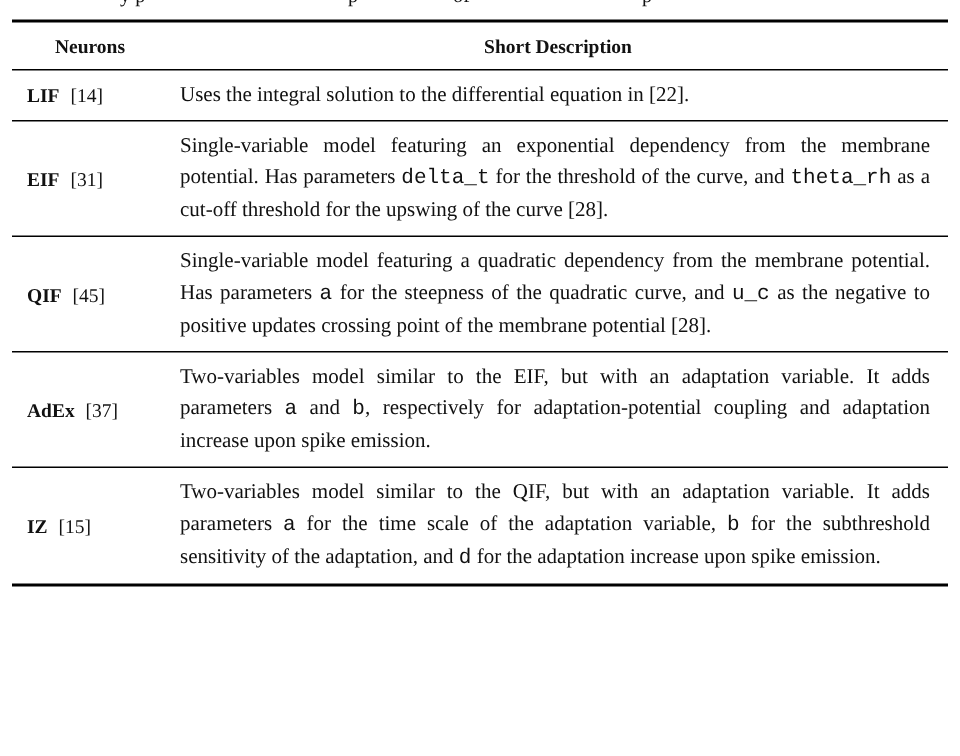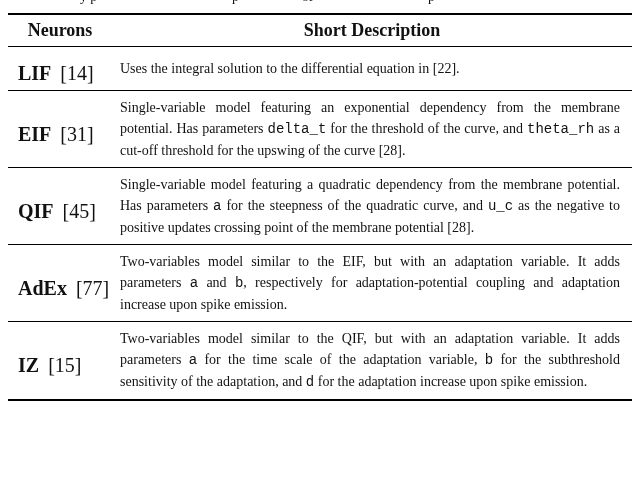--- a/index.html
+++ b/index.html
@@ -41,35 +41,35 @@
     border-top: 2px solid #000;
     border-bottom: 2px solid #000;
     font-size: 14px;
     line-height: 21px;
   }
   col.c-neuron { width: 104px; }
   col.c-desc   { width: 520px; }
 
   thead th {
     font-weight: bold;
-    font-size: 18px;
+    font-size: 13px;
     text-align: center;
     padding: 5px 4px;
     border-bottom: 1.5px solid #000;
     vertical-align: middle;
   }
 
   tbody td {
     border-top: 1px solid #000;
     vertical-align: middle;
   }
   td.neuron-cell {
-    padding: 16px 4px 6px 10px;
+    padding: 6px 4px 6px 10px;
     white-space: nowrap;
-    font-size: 20px;
+    font-size: 13px;
   }
   .nname { font-weight: bold; }
   .ncite { font-weight: normal; margin-left: 4px; }
 
   td.desc-cell {
     padding: 6px 12px 6px 8px;
     text-align: justify;
   }
   .desc-text { display: block; }
   .code {
@@ -128,21 +128,21 @@
           <span class="ncite">[45]</span>
         </td>
         <td class="desc-cell">
           <span class="desc-text"><span class="txt">Single-variable model featuring a quadratic dependency from the membrane potential. Has parameters </span><span class="code">a</span><span class="txt"> for the steepness of the quadratic curve, and </span><span class="code">u_c</span><span class="txt"> as the negative to positive updates crossing point of the membrane potential [28].</span></span>
         </td>
       </tr>
 
       <tr>
         <td class="neuron-cell">
           <span class="nname">AdEx</span>
-          <span class="ncite">[77]</span>
+          <span class="ncite">[37]</span>
         </td>
         <td class="desc-cell">
           <span class="desc-text"><span class="txt">Two-variables model similar to the EIF, but with an adaptation variable. It adds parameters </span><span class="code">a</span><span class="txt"> and </span><span class="code">b</span><span class="txt">, respectively for adaptation-potential coupling and adaptation increase upon spike emission.</span></span>
         </td>
       </tr>
 
       <tr>
         <td class="neuron-cell">
           <span class="nname">IZ</span>
           <span class="ncite">[15]</span>

